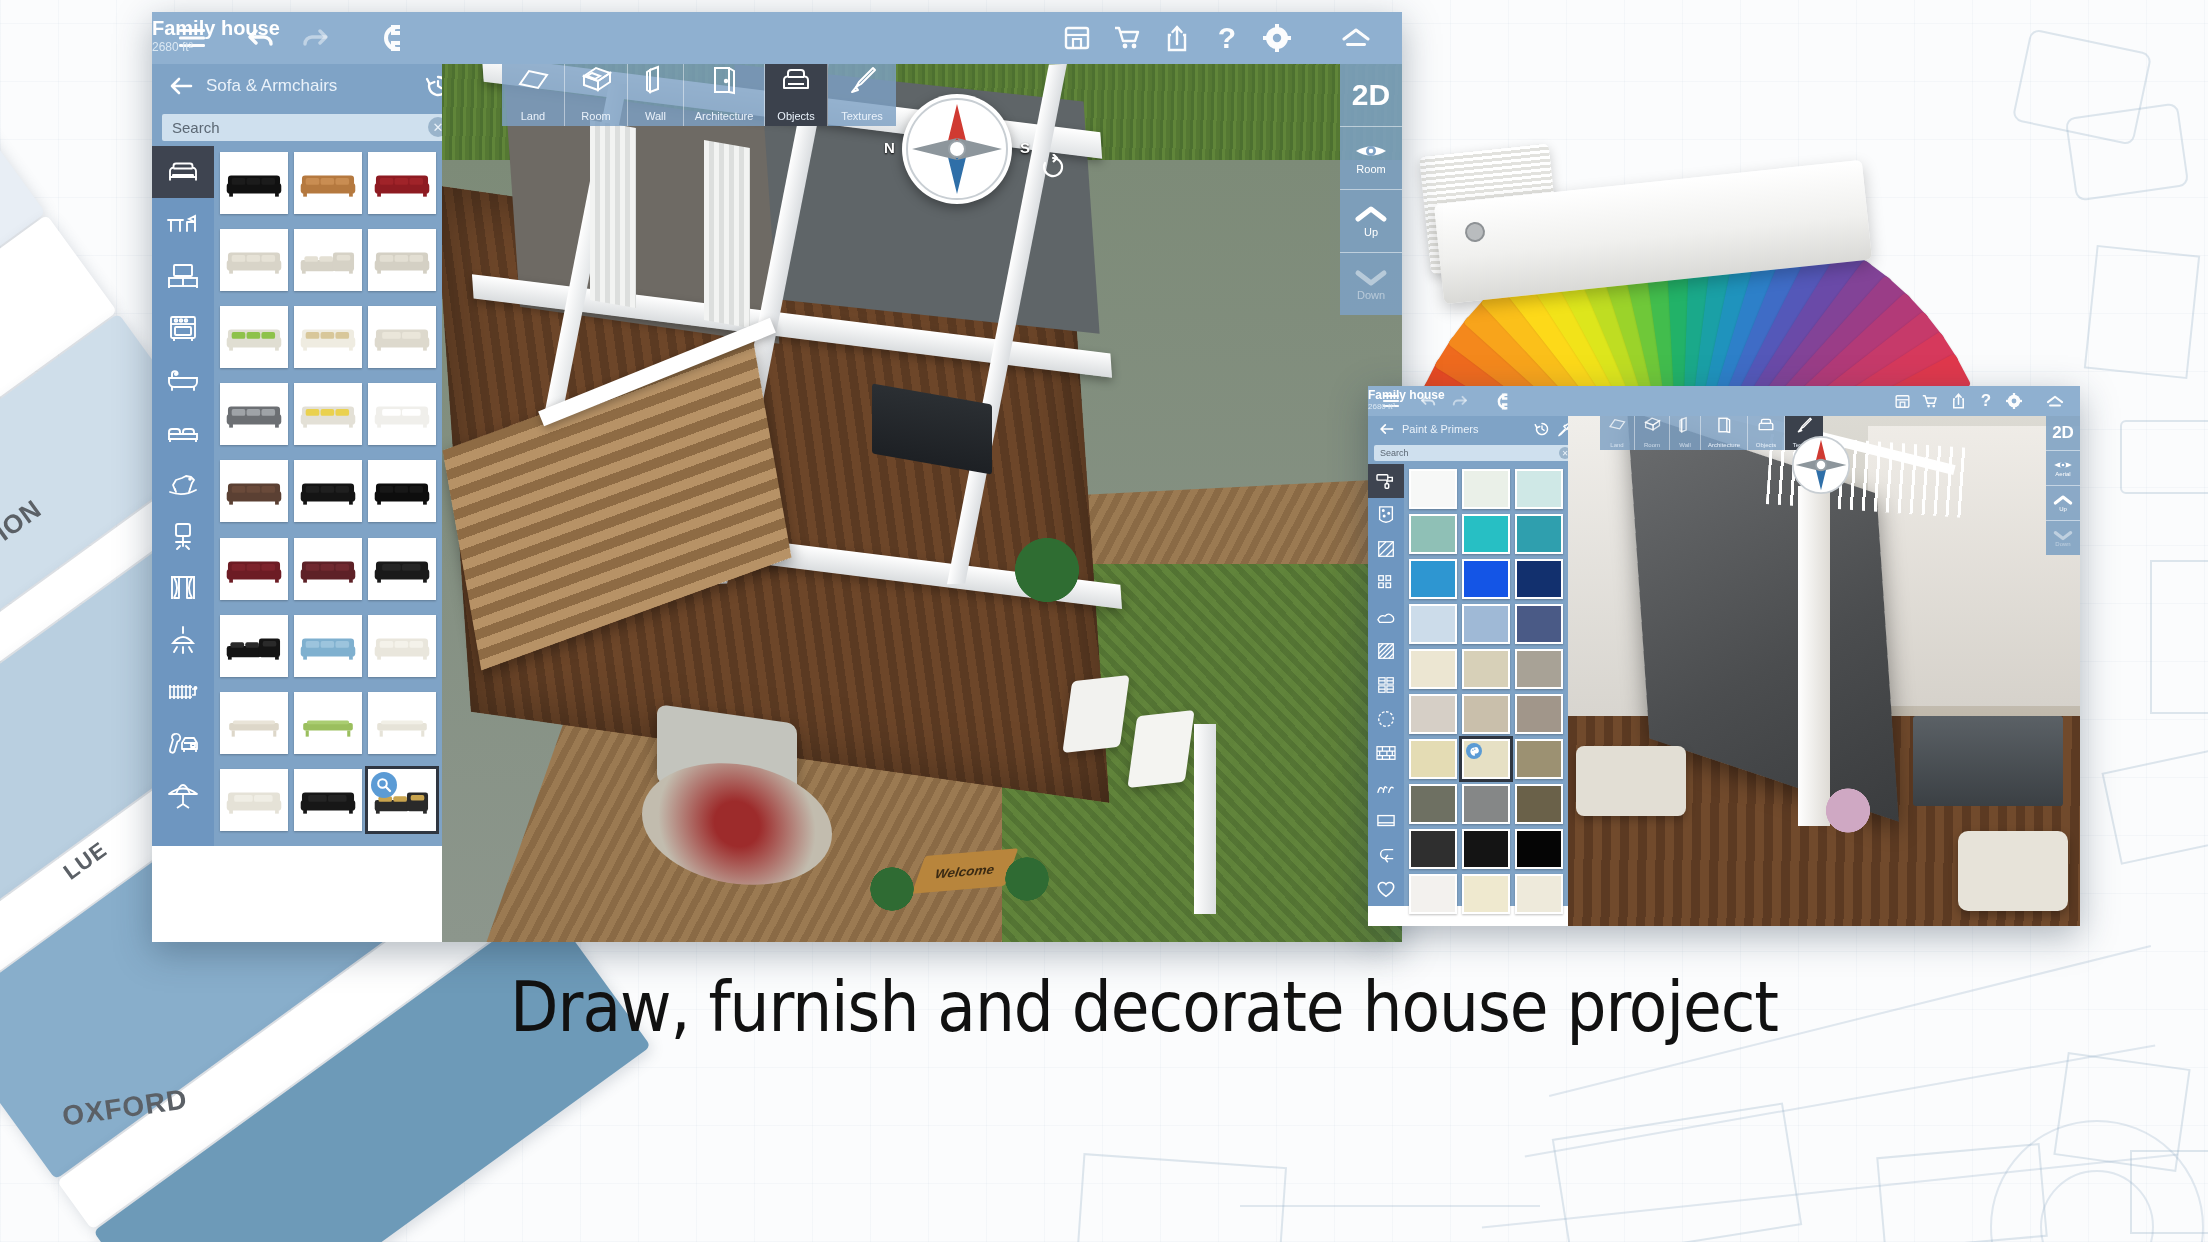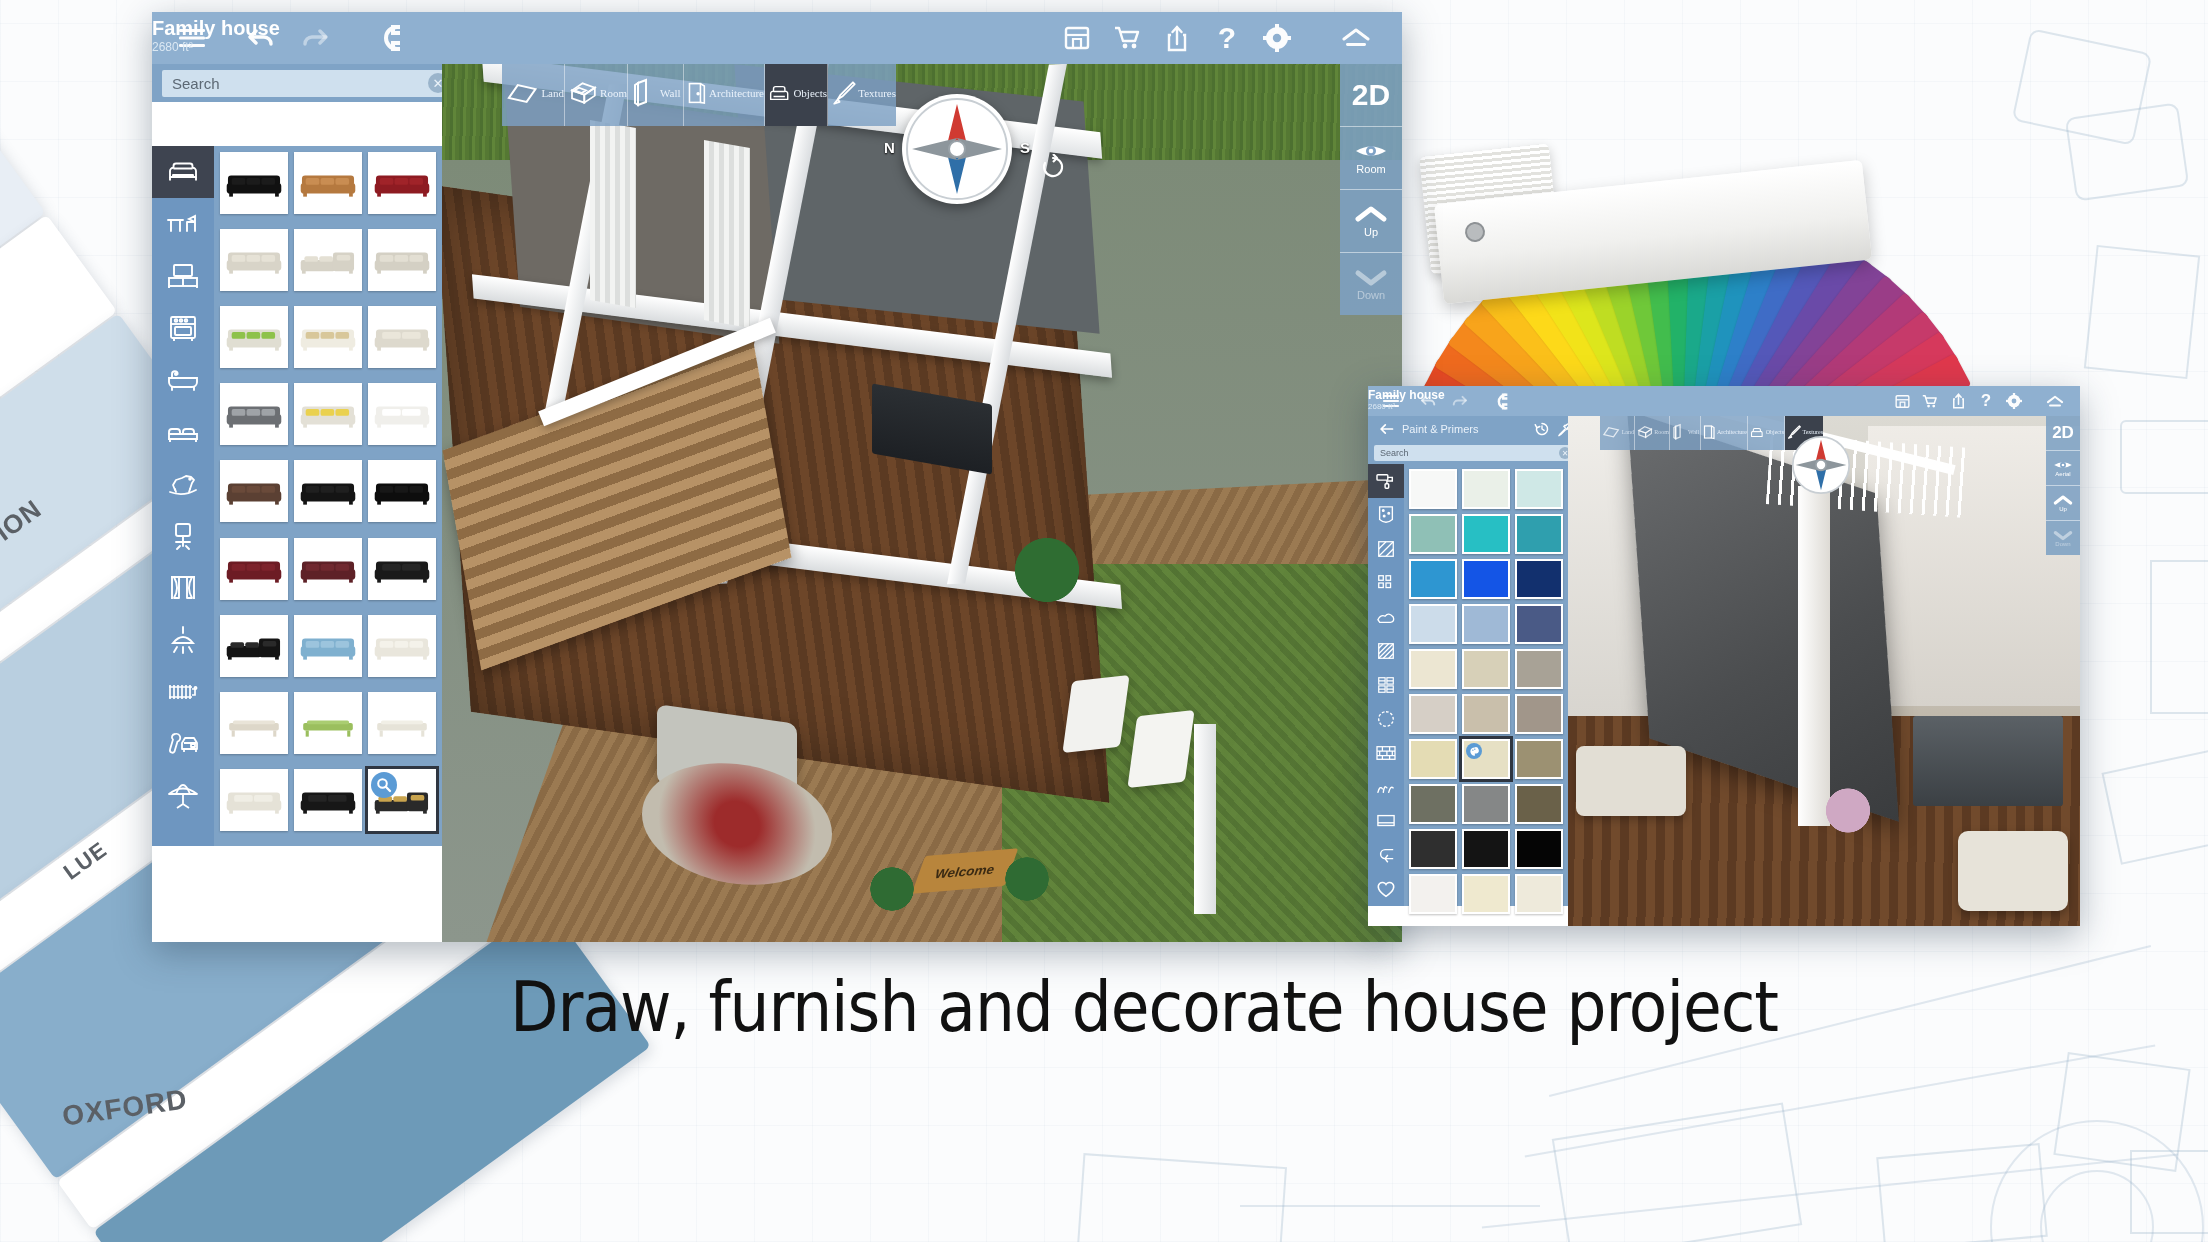--- a/index.html
+++ b/index.html
@@ -53,21 +53,21 @@
 
   .catcol{background:#6e96c0;display:flex;flex-direction:column;align-items:center;}
   .cat{display:flex;align-items:center;justify-content:center;width:100%;}
   .cat.sel{background:#3e4450;}
 
   .gridpanel{background:#7fa3c6;display:grid;}
   .thumb{background:#ffffff;display:flex;align-items:flex-start;justify-content:center;overflow:hidden;position:relative;box-shadow:0 1px 2px rgba(0,0,0,.25);}
   .thumb.sel{outline:3px solid #2f3641;}
 
   .tabbar{position:absolute;display:flex;background:rgba(125,160,195,.82);}
-  .tab{display:flex;flex-direction:row;align-items:center;justify-content:flex-start;color:#eaf2fb;border-right:1px solid rgba(255,255,255,.45);font-family:Liberation Serif, serif;}
+  .tab{display:flex;flex-direction:column;align-items:center;justify-content:space-between;color:#eaf2fb;border-right:1px solid rgba(255,255,255,.45);}
   .tab:last-child{border-right:none;}
   .tab.sel{background:#3b414c;}
   .tab .tlabel{line-height:1;}
 
   .sidectl{position:absolute;right:0;display:flex;flex-direction:column;align-items:center;background:rgba(125,160,195,.88);color:#fff;}
   .sc{display:flex;flex-direction:column;align-items:center;justify-content:center;width:100%;border-bottom:1px solid rgba(255,255,255,.5);}
   .sc:last-child{border-bottom:none;}
   .sc.dim{color:rgba(255,255,255,.45);}
 
   
@@ -226,20 +226,35 @@
       </div>
       <div class="tb-icon" style="width:56px;height:44px;margin-left:26px;">
         <svg width="30" height="22" viewBox="0 0 30 22">
             <path d="M3 12 L15 3 L27 12" fill="none" stroke="#fff" stroke-width="3" stroke-linecap="round" stroke-linejoin="round"></path>
             <rect x="5" y="16" width="20" height="3" rx="1.4" fill="#fff"></rect>
           </svg>
       </div>
     </div>
   </div>
 
+  <div class="subbar" style="height:44px;width:290px;padding:0 12px;">
+    <div style="width:34px;display:flex;align-items:center;justify-content:center;">
+      <svg width="24" height="20" viewBox="0 0 24 20">
+          <path d="M22 10 H3 M10 3 L3 10 L10 17" fill="none" stroke="#fff" stroke-width="2.6" stroke-linecap="round" stroke-linejoin="round"></path>
+        </svg>
+    </div>
+    <div class="sb-title" style="font-size:17px;padding-left:8px;">Sofa &amp; Armchairs</div>
+    <div style="width:32px;display:flex;align-items:center;justify-content:center;">
+      <svg width="26" height="26" viewBox="0 0 26 26">
+          <path d="M13 4 a9 9 0 1 1 -8.6 6.4" fill="none" stroke="#fff" stroke-width="2.3" stroke-linecap="round"></path>
+          <path d="M2 6 L4.6 11 L9.4 9" fill="none" stroke="#fff" stroke-width="2.3" stroke-linecap="round" stroke-linejoin="round"></path>
+          <path d="M13 8 v5 l3.5 2.2" fill="none" stroke="#fff" stroke-width="2.2" stroke-linecap="round"></path>
+        </svg>
+    </div>
+  </div>
 
   <div class="searchrow" style="height:38px;width:290px;padding:0 10px;">
     <div class="searchbox" style="height:27px;border-radius:2px;padding:0 10px;font-size:15px;">
       <span>Search</span>
       <div class="searchclear" style="right:4px;top:3.5px;width:20px;height:20px;font-size:13px;">✕</div>
     </div>
   </div>
 
   <div class="catcol" style="position:absolute;left:0;top:134px;width:62px;height:700px;">
     <div class="cat sel" style="height:52px;">

